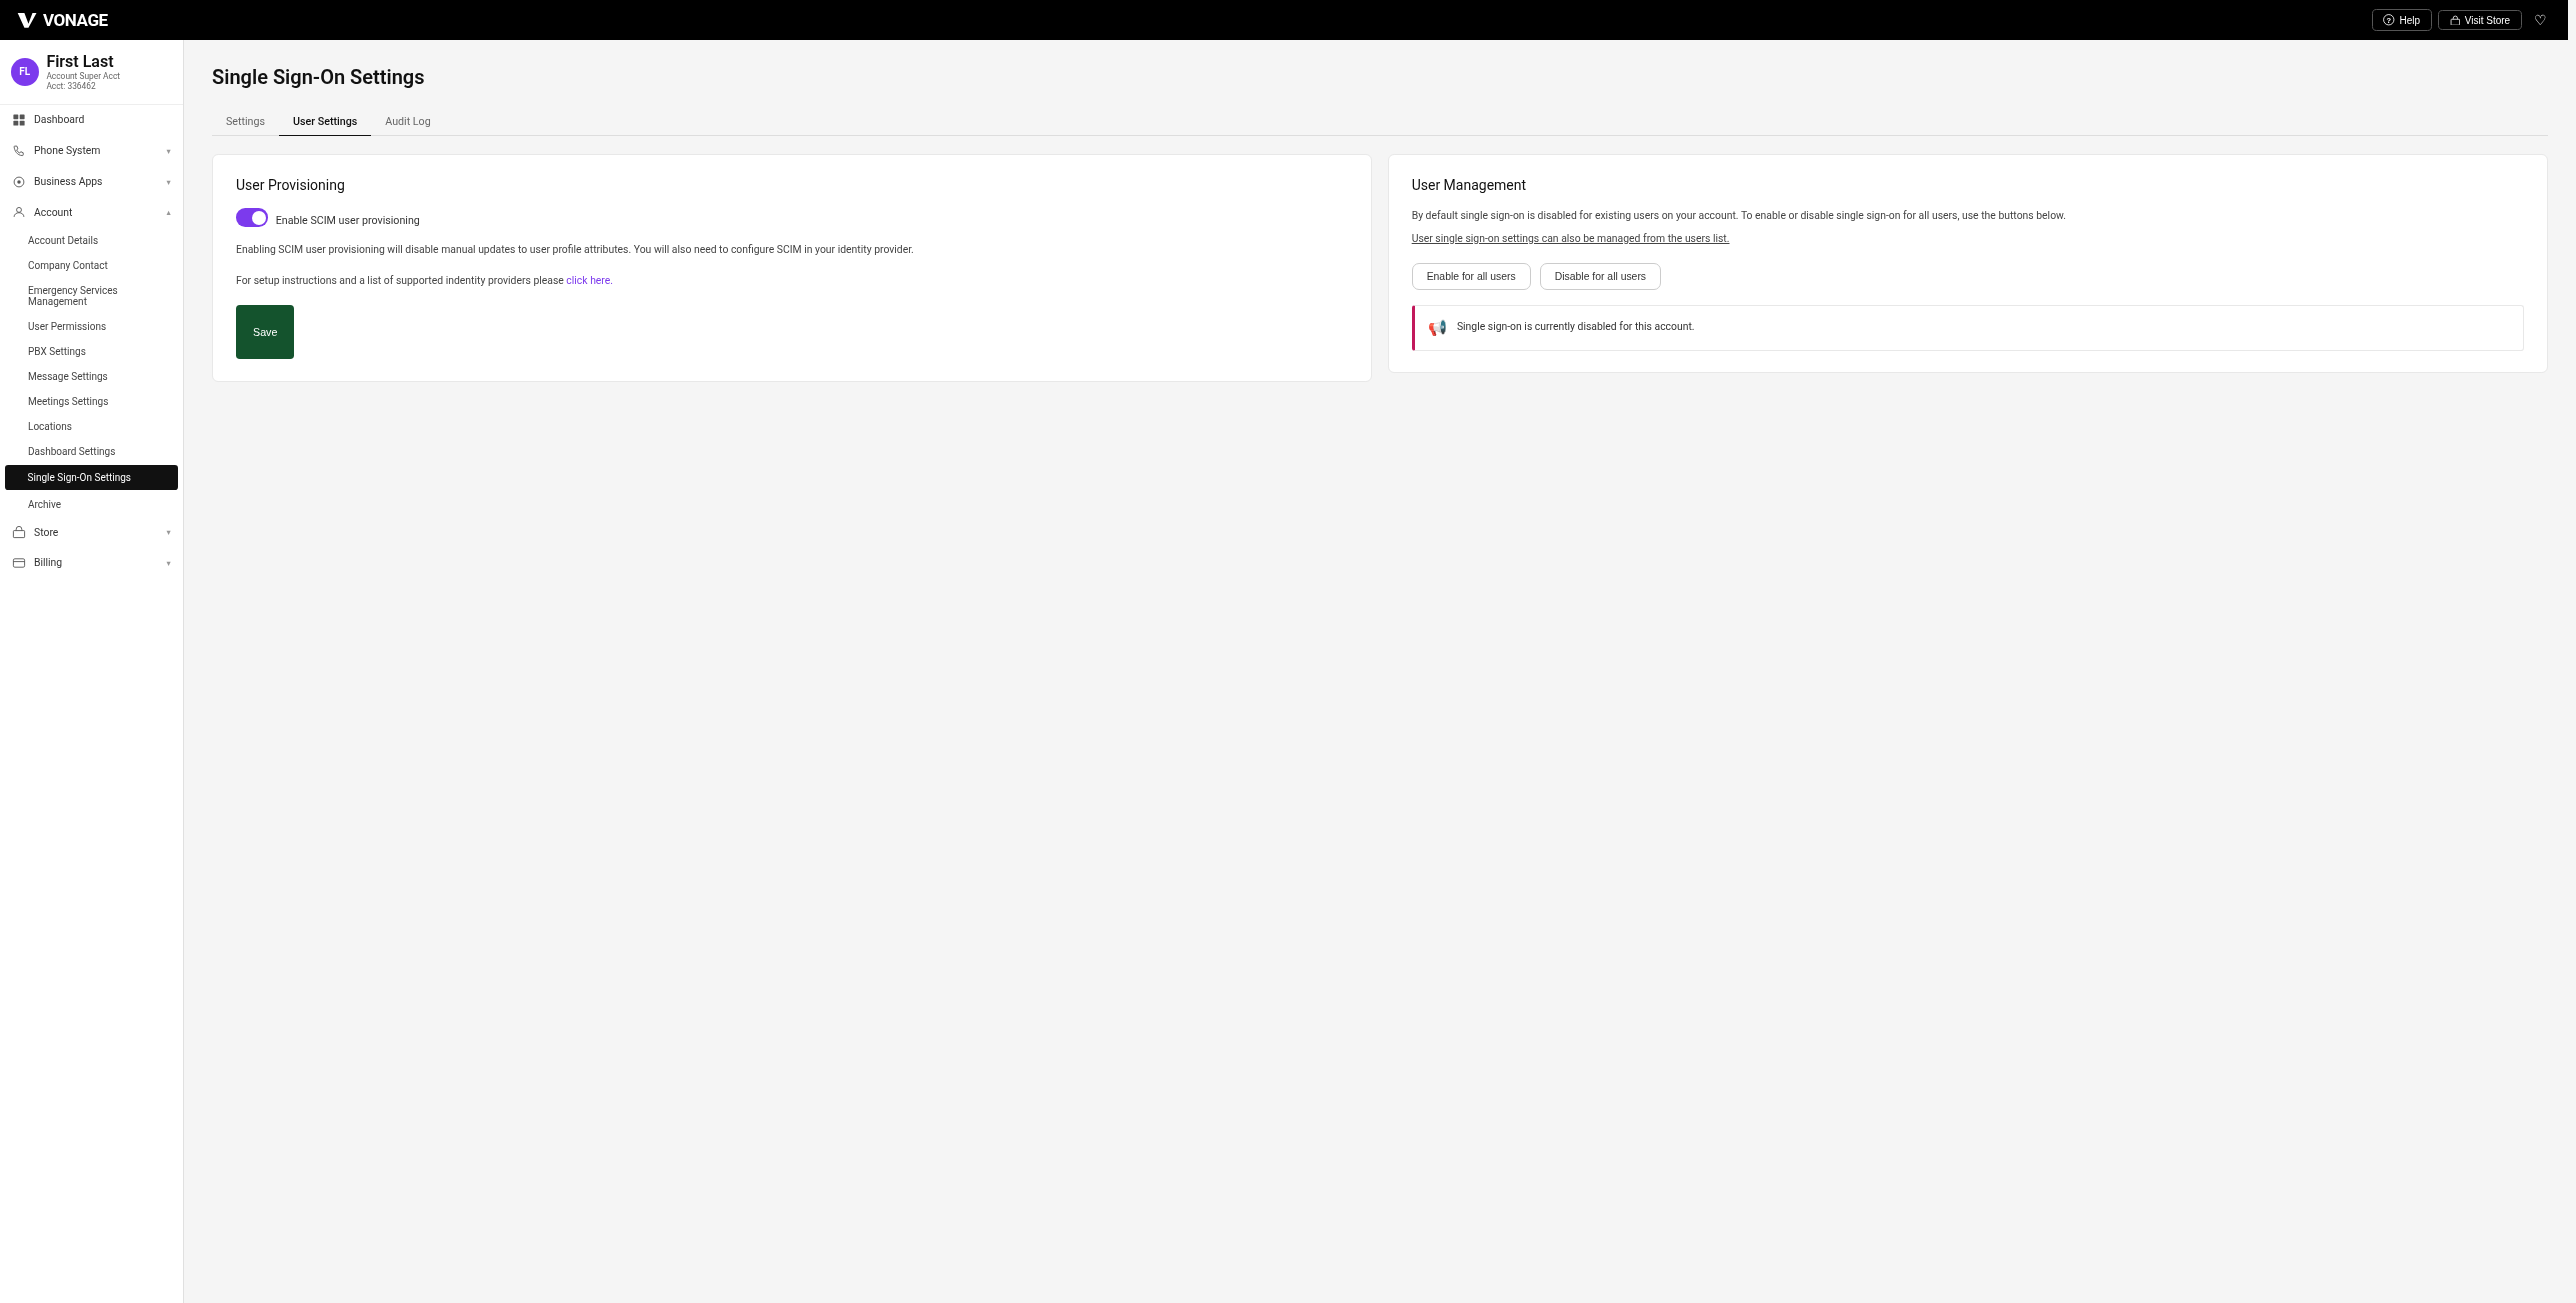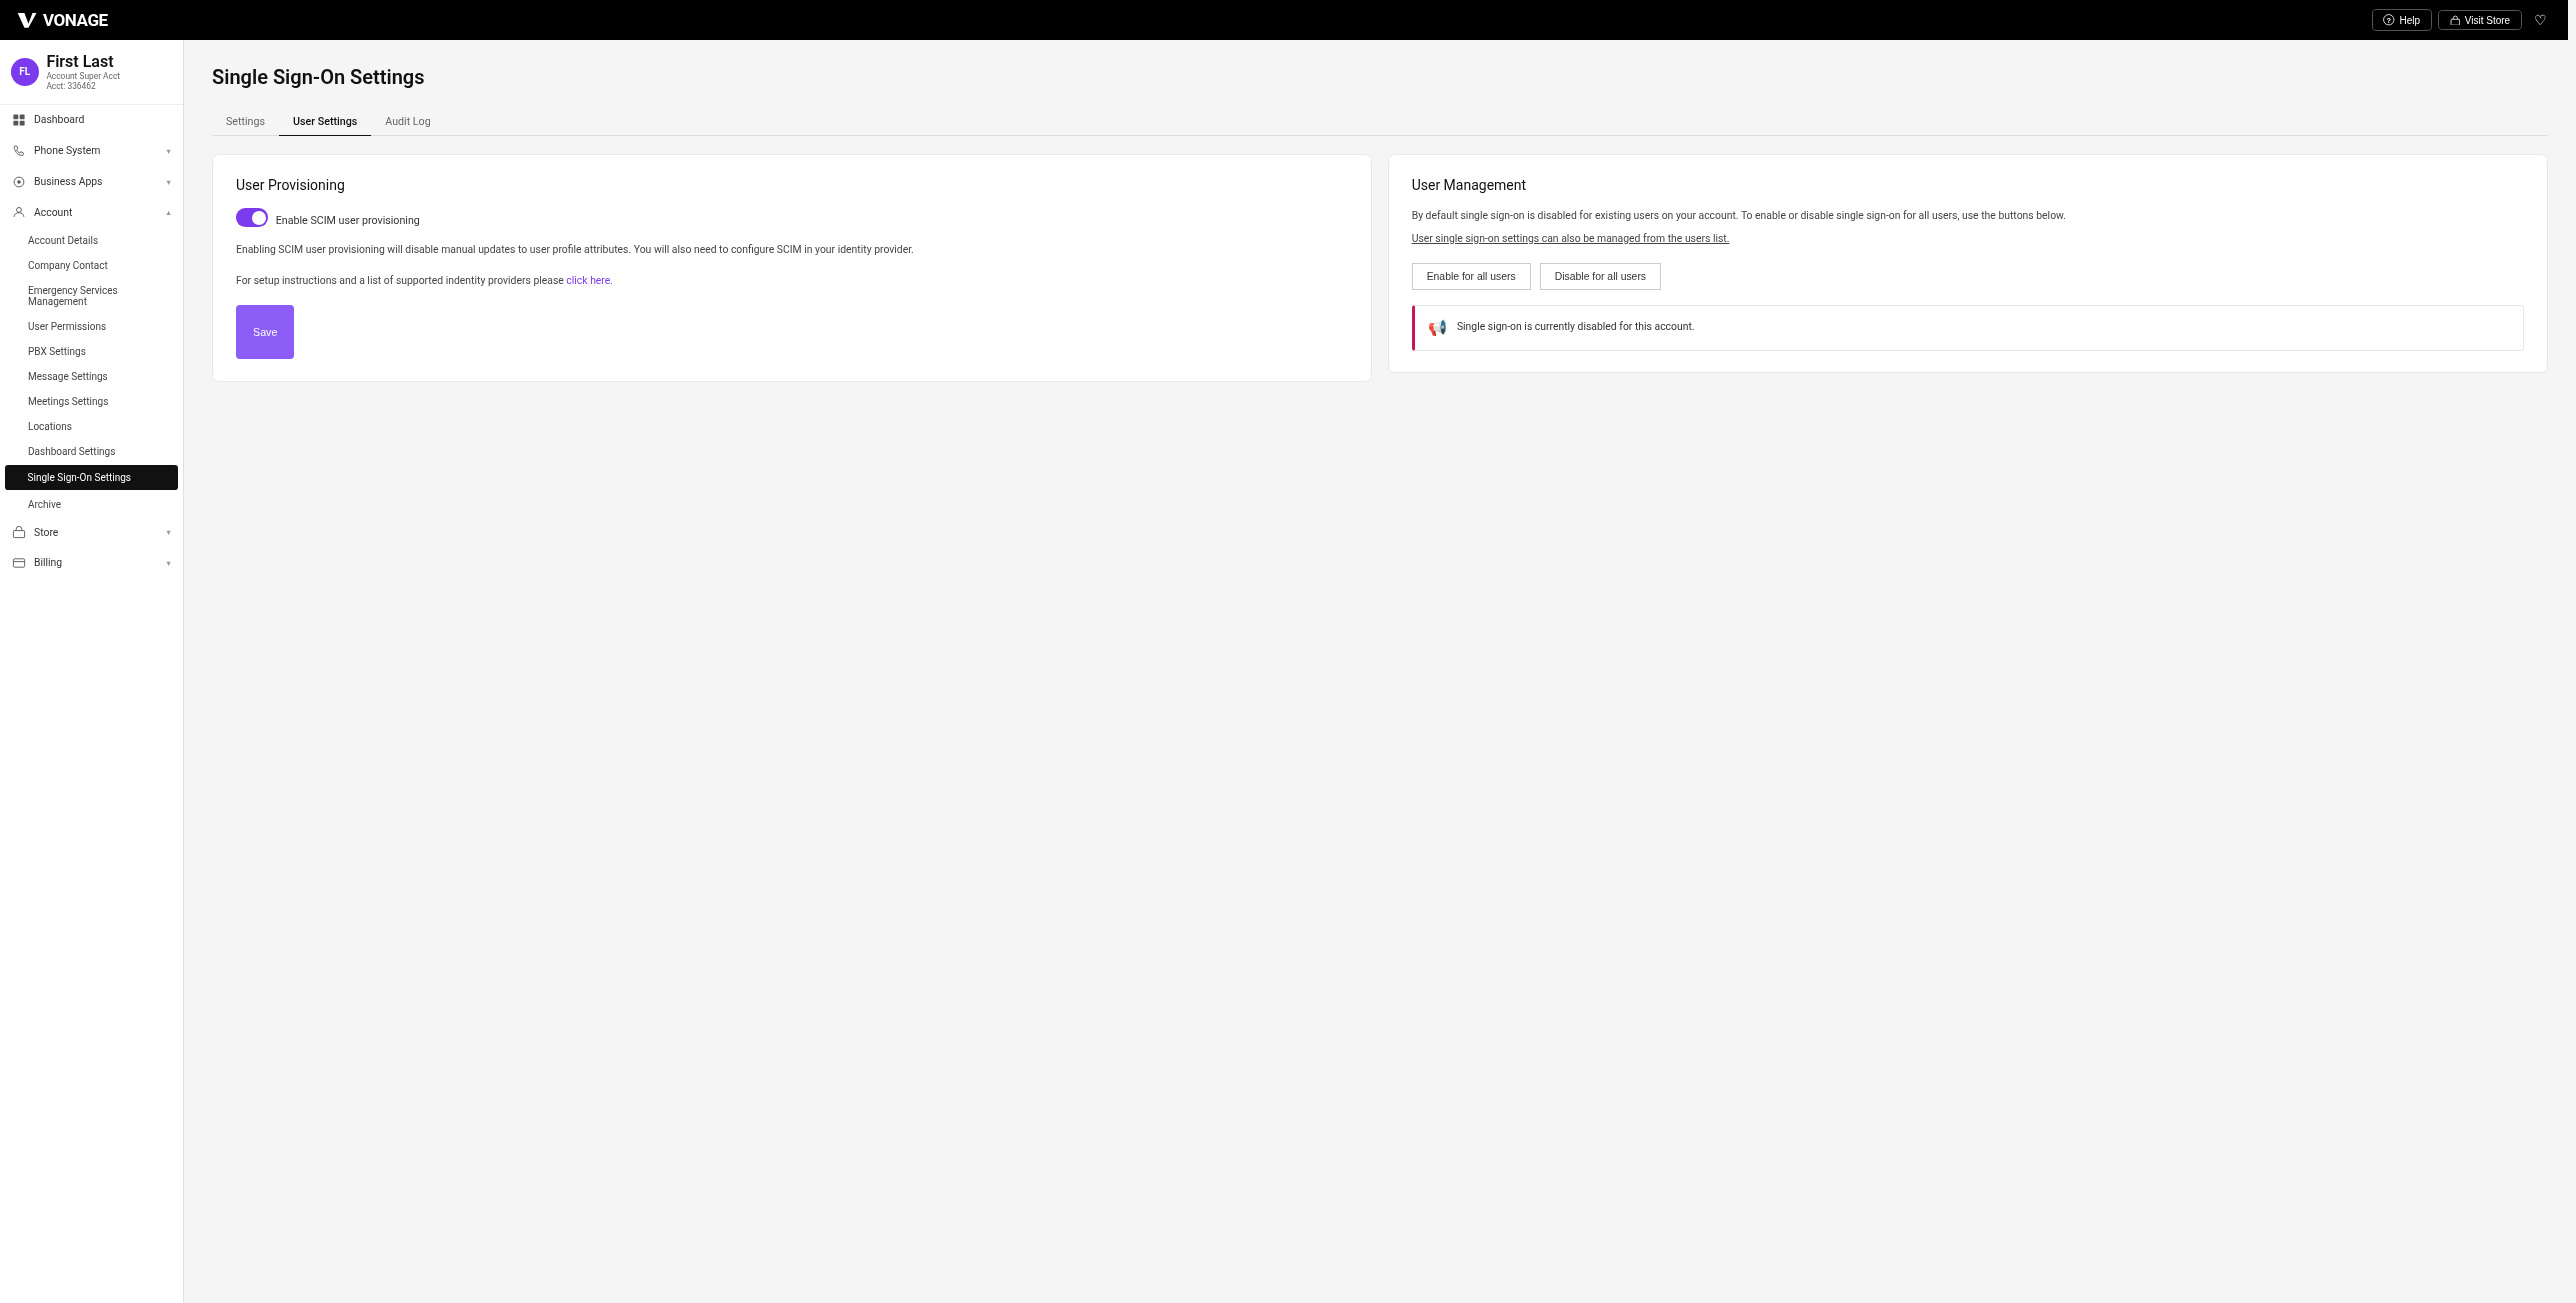--- a/index.html
+++ b/index.html
@@ -147,39 +147,39 @@
       top: 2.3px; right: 2.3px;
       transition: left 0.2s;
     }
     .toggle-label { font-size: 10.7px; color: #333; }
 
     .card-desc { font-size: 10.4px; color: #444; line-height: 1.6; margin-bottom: 15.3px; }
     .card-link { font-size: 10.4px; color: #444; margin-bottom: 18.4px; }
     .card-link a { color: #7c3aed; text-decoration: none; }
 
     .save-btn {
-      background: #8b5cf6;
+      background: #14532d;
       color: #fff;
       border: none;
       border-radius: 3.8px;
       padding: 21px 17px;
       font-size: 10.7px;
       font-weight: 500;
       cursor: pointer;
     }
 
     
     .right-card-desc { font-size: 10.4px; color: #444; line-height: 1.6; margin-bottom: 6.1px; }
     .right-card-note { font-size: 10.4px; color: #444; line-height: 1.6; margin-bottom: 15.3px; text-decoration: underline; }
     .btn-row { display: flex; gap: 9.2px; margin-bottom: 15.3px; }
     .outline-btn {
       border: 1.2px solid #ccc;
       background: #fff;
       color: #333;
-      border-radius: 0;
+      border-radius: 7px;
       padding: 7px 14px;
       font-size: 10.4px;
       cursor: pointer;
     }
 
     .status-box {
       border-left: 3.1px solid #c2185b;
       background: #fff;
       border-radius: 3.1px;
       padding: 12.3px 14px;

